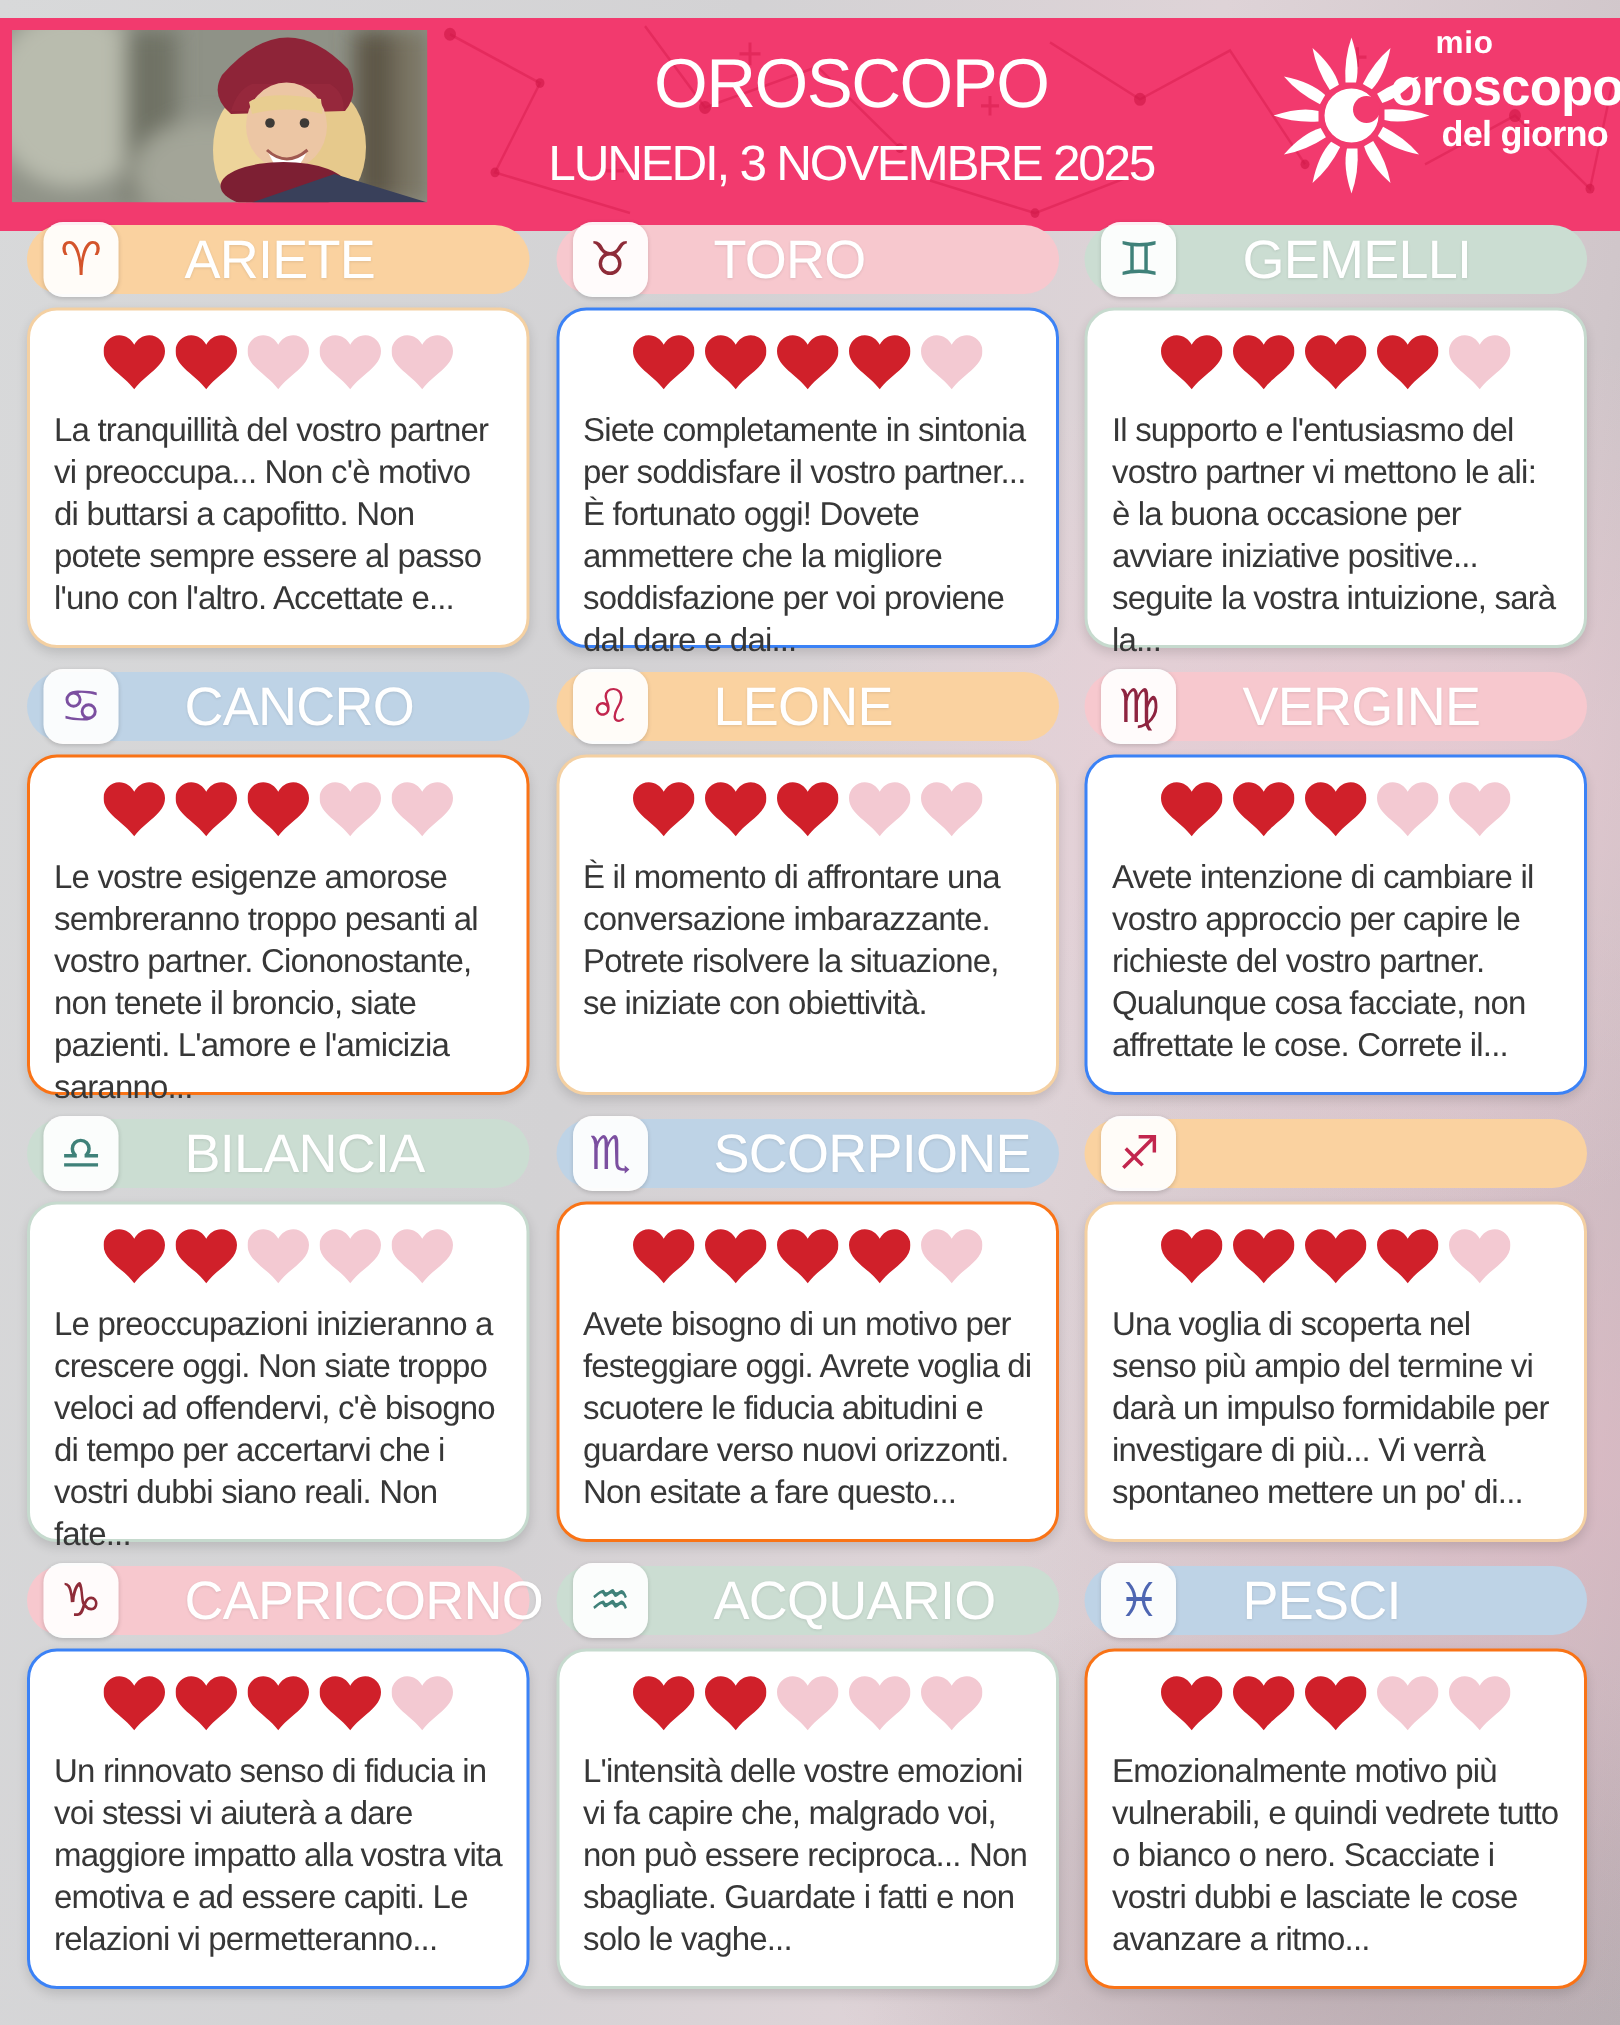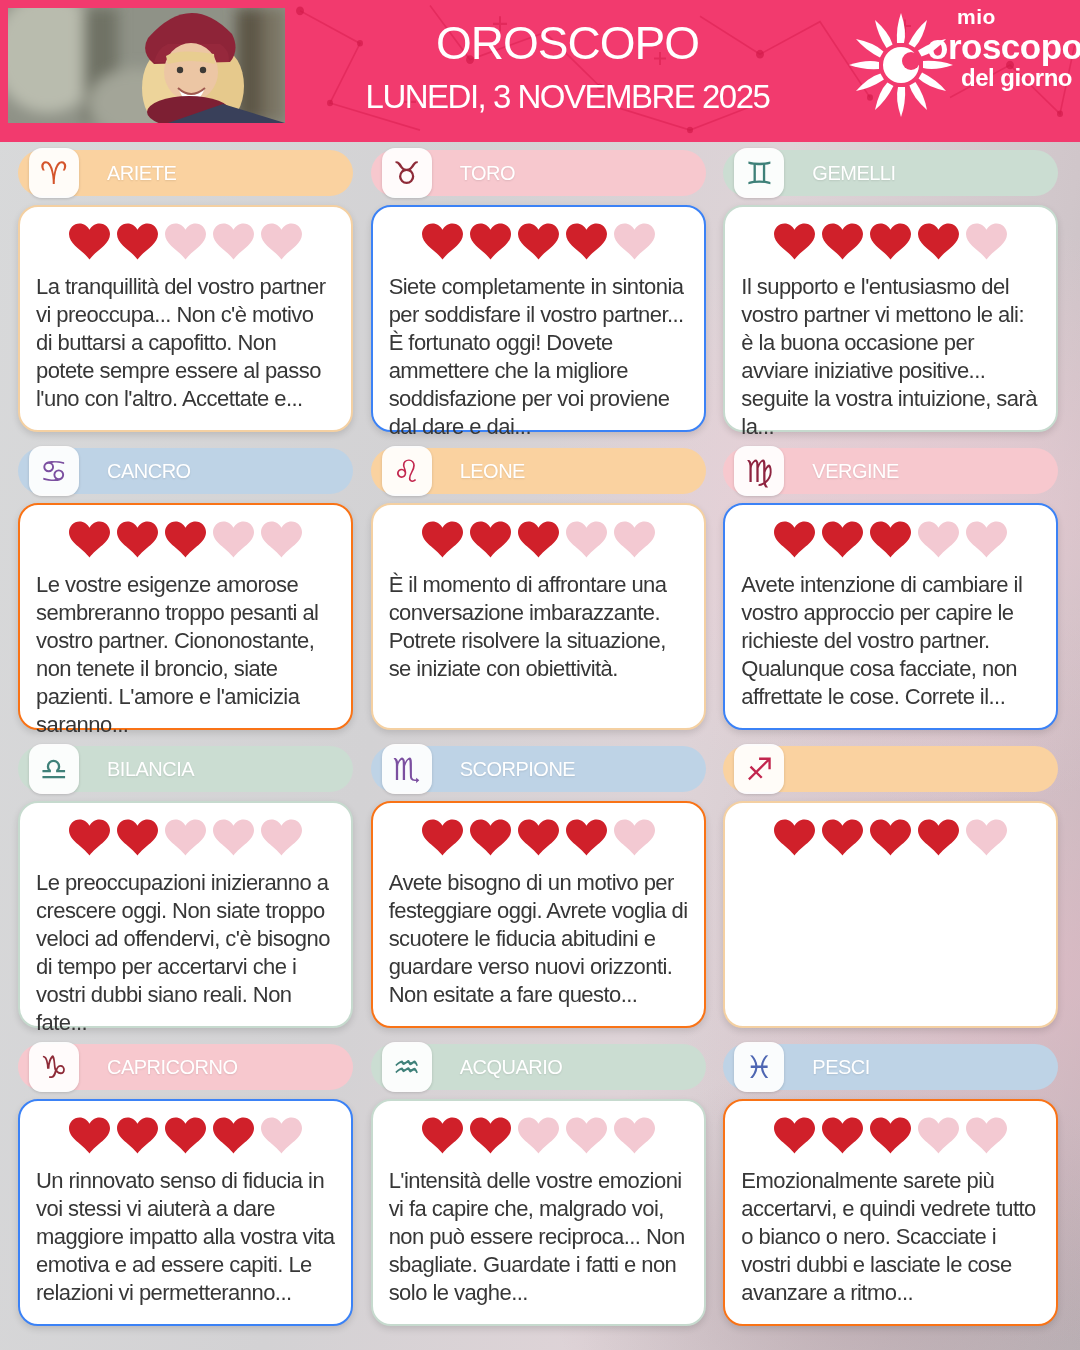--- a/index.html
+++ b/index.html
@@ -8,21 +8,21 @@
     font-family:"Liberation Sans","DejaVu Sans",sans-serif;
     background:
       radial-gradient(600px 420px at 88% 38%, rgba(242,203,214,.60), transparent 70%),
       radial-gradient(520px 520px at 97% 72%, rgba(233,185,199,.55), transparent 72%),
       radial-gradient(420px 300px at 80% 95%, rgba(150,120,130,.35), transparent 75%),
       linear-gradient(100deg,#d8d9da 0%,#d3d2d4 38%,#ded3d7 62%,#d0c6ca 84%,#bdb4b8 100%);
   }
   .page{ position:relative; width:1080px; height:1350px; }
 
   
-  .banner{ position:absolute; inset:0 0 auto 0; height:142px; background:#F23A6E; overflow:hidden; }
+  .banner{ position:absolute; inset:0 0 auto 0; height:142px; background:#F23A6E; overflow:hidden;margin-top:12px; }
   .banner svg.deco{ position:absolute; inset:0; width:100%; height:100%; }
   .photo{ position:absolute; left:8px; top:8px; width:277px; height:115px; overflow:hidden; }
   .photo svg{ display:block; width:100%; height:100%; }
   .banner-titles{ position:absolute; left:285px; top:0; width:565px; height:131px;
     display:flex; flex-direction:column; align-items:center; justify-content:center; gap:8px; }
   .page-title{ color:#fff; font-size:46px; font-weight:400; letter-spacing:-1px; }
   .page-date{ color:#fff; font-size:33px; font-weight:400; letter-spacing:-1.5px; }
   .logo{ position:absolute; right:16px; top:6px; width:215px; height:120px; display:flex; }
   .logo .sun{ width:104px; height:118px; flex:none; margin-right:-26px; }
   .logo-text{ color:#fff; line-height:1; }
@@ -38,21 +38,21 @@
   .band{ height:46px; border-radius:23px; display:flex; align-items:center; margin-bottom:9px; position:relative; }
   .peach .band{ background:#FAD2A0; }
   .pink  .band{ background:#F7C8CE; }
   .sage  .band{ background:#CBDDD2; }
   .blue  .band{ background:#BED3E6; }
 
   .chip{ width:50px; height:50px; margin-left:11px; flex:none; border-radius:13px;
     background:rgba(255,255,255,.92); box-shadow:0 1px 3px rgba(0,0,0,.15);
     display:flex; align-items:center; justify-content:center; }
   .chip .glyph{ font-family:"DejaVu Sans",sans-serif; font-size:31px; font-weight:700; line-height:1; }
-  .sign-name{ margin-left:28px; color:#fff; font-size:20px; font-weight:400; letter-spacing:-.5px;
+  .sign-name{ margin-left:44px; color:#fff; font-size:36px; font-weight:400; letter-spacing:-.5px;
     text-shadow:0 1px 2px rgba(0,0,0,.10); white-space:nowrap;text-align:center; }
 
   .card{ height:227px; background:#fff; border-radius:20px; padding:12px 16px 0;
     box-shadow:0 3px 7px rgba(0,0,0,.13); }
   .peach .card{ border:2px solid #F4D0A2; }
   .pink  .card{ border:2px solid #3b82f6; }
   .sage  .card{ border:2px solid #C6DACE; }
   .blue  .card{ border:2px solid #f97316; }
 
   .hearts{ display:flex; justify-content:center; gap:7px; height:42px; margin-top:4px; }
@@ -415,20 +415,21 @@
             <svg viewBox="0 0 32 29" class="heart filled">
               <path d="M16 28.2C10.6 20.5 0 16.6 0 8.2 0 3.7 3.7 0 8.2 0 11.6 0 14.5 2 16 5 17.5 2 20.4 0 23.8 0 28.3 0 32 3.7 32 8.2c0 8.4-10.6 12.3-16 20z"></path>
             </svg>
             <svg viewBox="0 0 32 29" class="heart filled">
               <path d="M16 28.2C10.6 20.5 0 16.6 0 8.2 0 3.7 3.7 0 8.2 0 11.6 0 14.5 2 16 5 17.5 2 20.4 0 23.8 0 28.3 0 32 3.7 32 8.2c0 8.4-10.6 12.3-16 20z"></path>
             </svg>
             <svg viewBox="0 0 32 29" class="heart empty">
               <path d="M16 28.2C10.6 20.5 0 16.6 0 8.2 0 3.7 3.7 0 8.2 0 11.6 0 14.5 2 16 5 17.5 2 20.4 0 23.8 0 28.3 0 32 3.7 32 8.2c0 8.4-10.6 12.3-16 20z"></path>
             </svg>
           </div>
+        <p class="horo-text">Una voglia di scoperta nel senso più ampio del termine vi darà un impulso formidabile per investigare di più... Vi verrà spontaneo mettere un po' di...</p>
       </div>
     </section>
 
     <section class="sign pink">
       <div class="band">
         <span class="chip">
             <span class="glyph" style="color: rgb(142, 43, 56);">♑</span>
           </span>
         <h2 class="sign-name">CAPRICORNO</h2>
       </div>
@@ -501,18 +502,18 @@
             <svg viewBox="0 0 32 29" class="heart filled">
               <path d="M16 28.2C10.6 20.5 0 16.6 0 8.2 0 3.7 3.7 0 8.2 0 11.6 0 14.5 2 16 5 17.5 2 20.4 0 23.8 0 28.3 0 32 3.7 32 8.2c0 8.4-10.6 12.3-16 20z"></path>
             </svg>
             <svg viewBox="0 0 32 29" class="heart empty">
               <path d="M16 28.2C10.6 20.5 0 16.6 0 8.2 0 3.7 3.7 0 8.2 0 11.6 0 14.5 2 16 5 17.5 2 20.4 0 23.8 0 28.3 0 32 3.7 32 8.2c0 8.4-10.6 12.3-16 20z"></path>
             </svg>
             <svg viewBox="0 0 32 29" class="heart empty">
               <path d="M16 28.2C10.6 20.5 0 16.6 0 8.2 0 3.7 3.7 0 8.2 0 11.6 0 14.5 2 16 5 17.5 2 20.4 0 23.8 0 28.3 0 32 3.7 32 8.2c0 8.4-10.6 12.3-16 20z"></path>
             </svg>
           </div>
-        <p class="horo-text">Emozionalmente sarete più accertarvi, e quindi vedrete tutto o bianco o nero. Scacciate i vostri dubbi e lasciate le cose avanzare a ritmo...</p>
+        <p class="horo-text">Emozionalmente motivo più vulnerabili, e quindi vedrete tutto o bianco o nero. Scacciate i vostri dubbi e lasciate le cose avanzare a ritmo...</p>
       </div>
     </section>
 
   </main>
 </div>
 
 </body></html>

